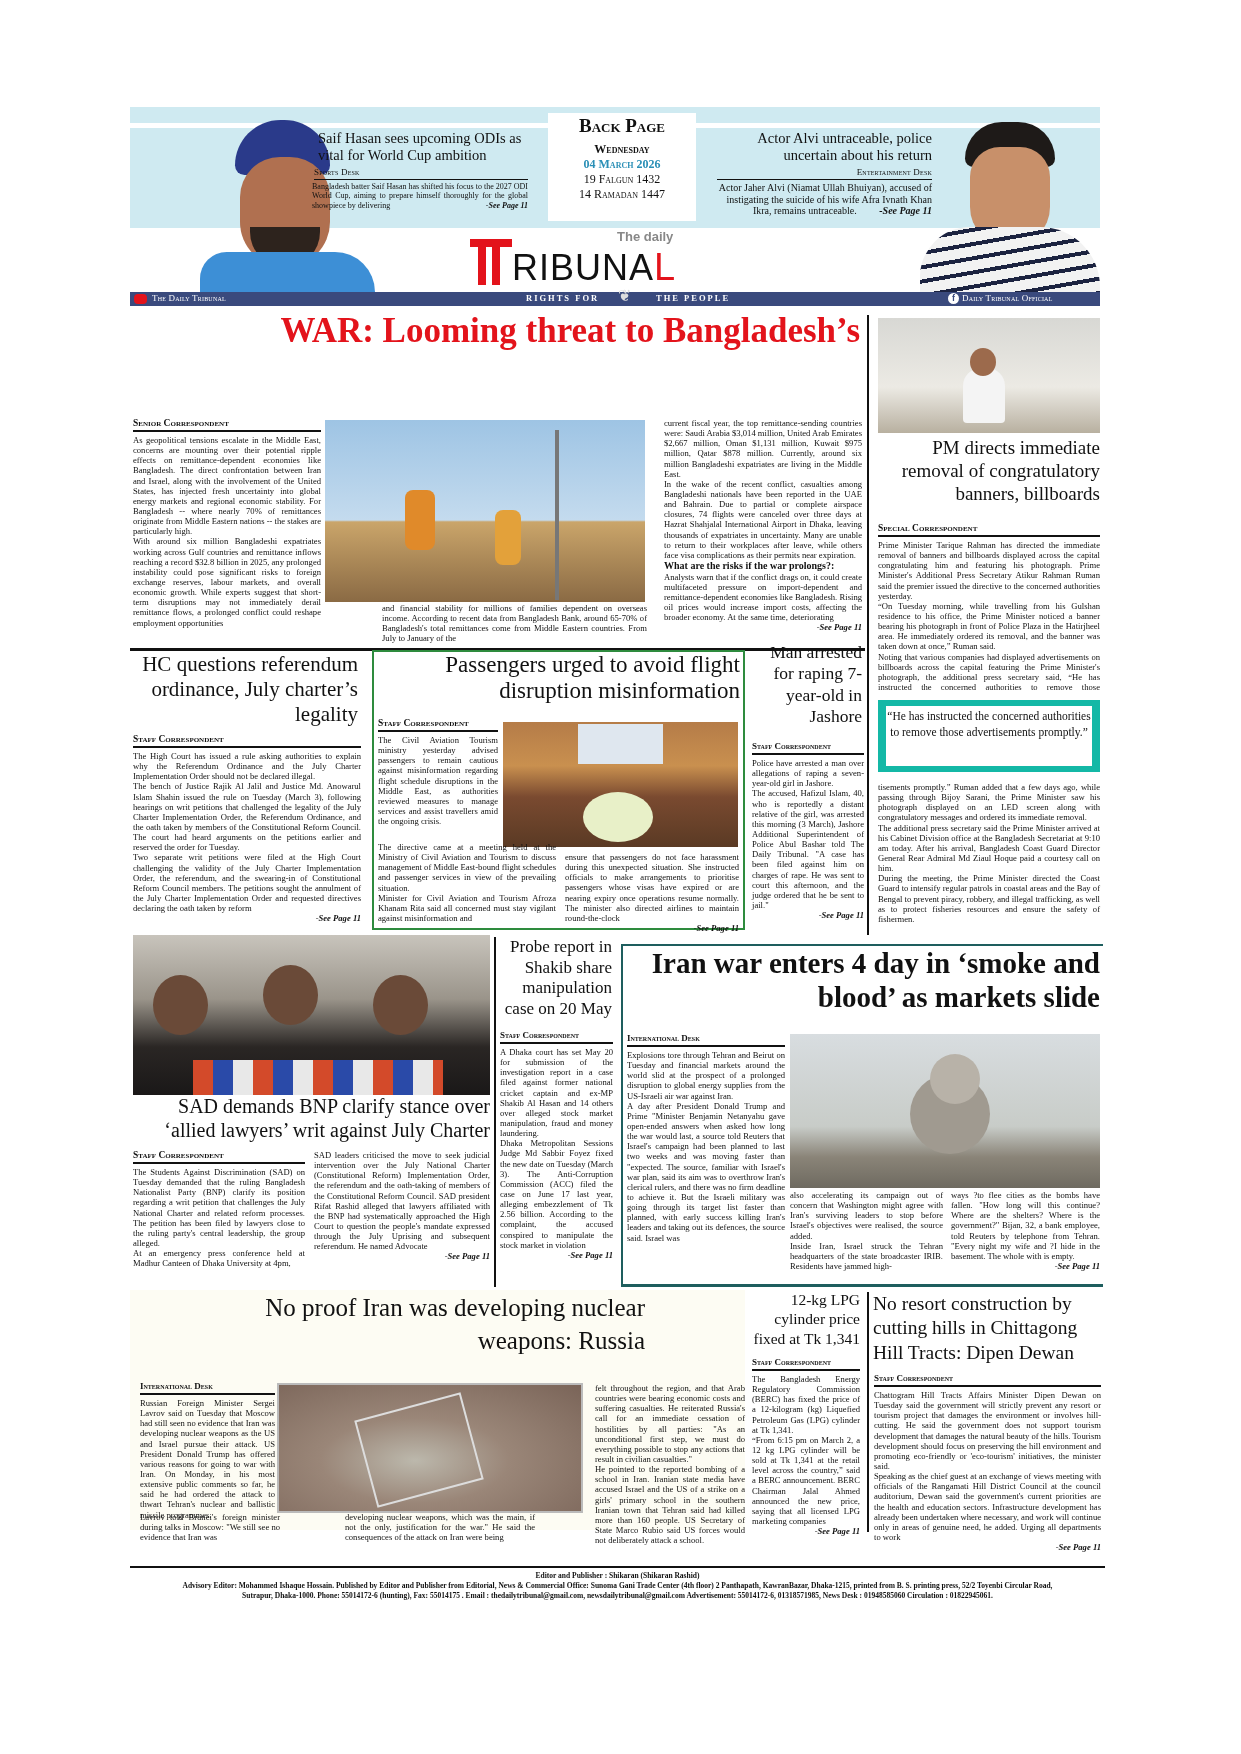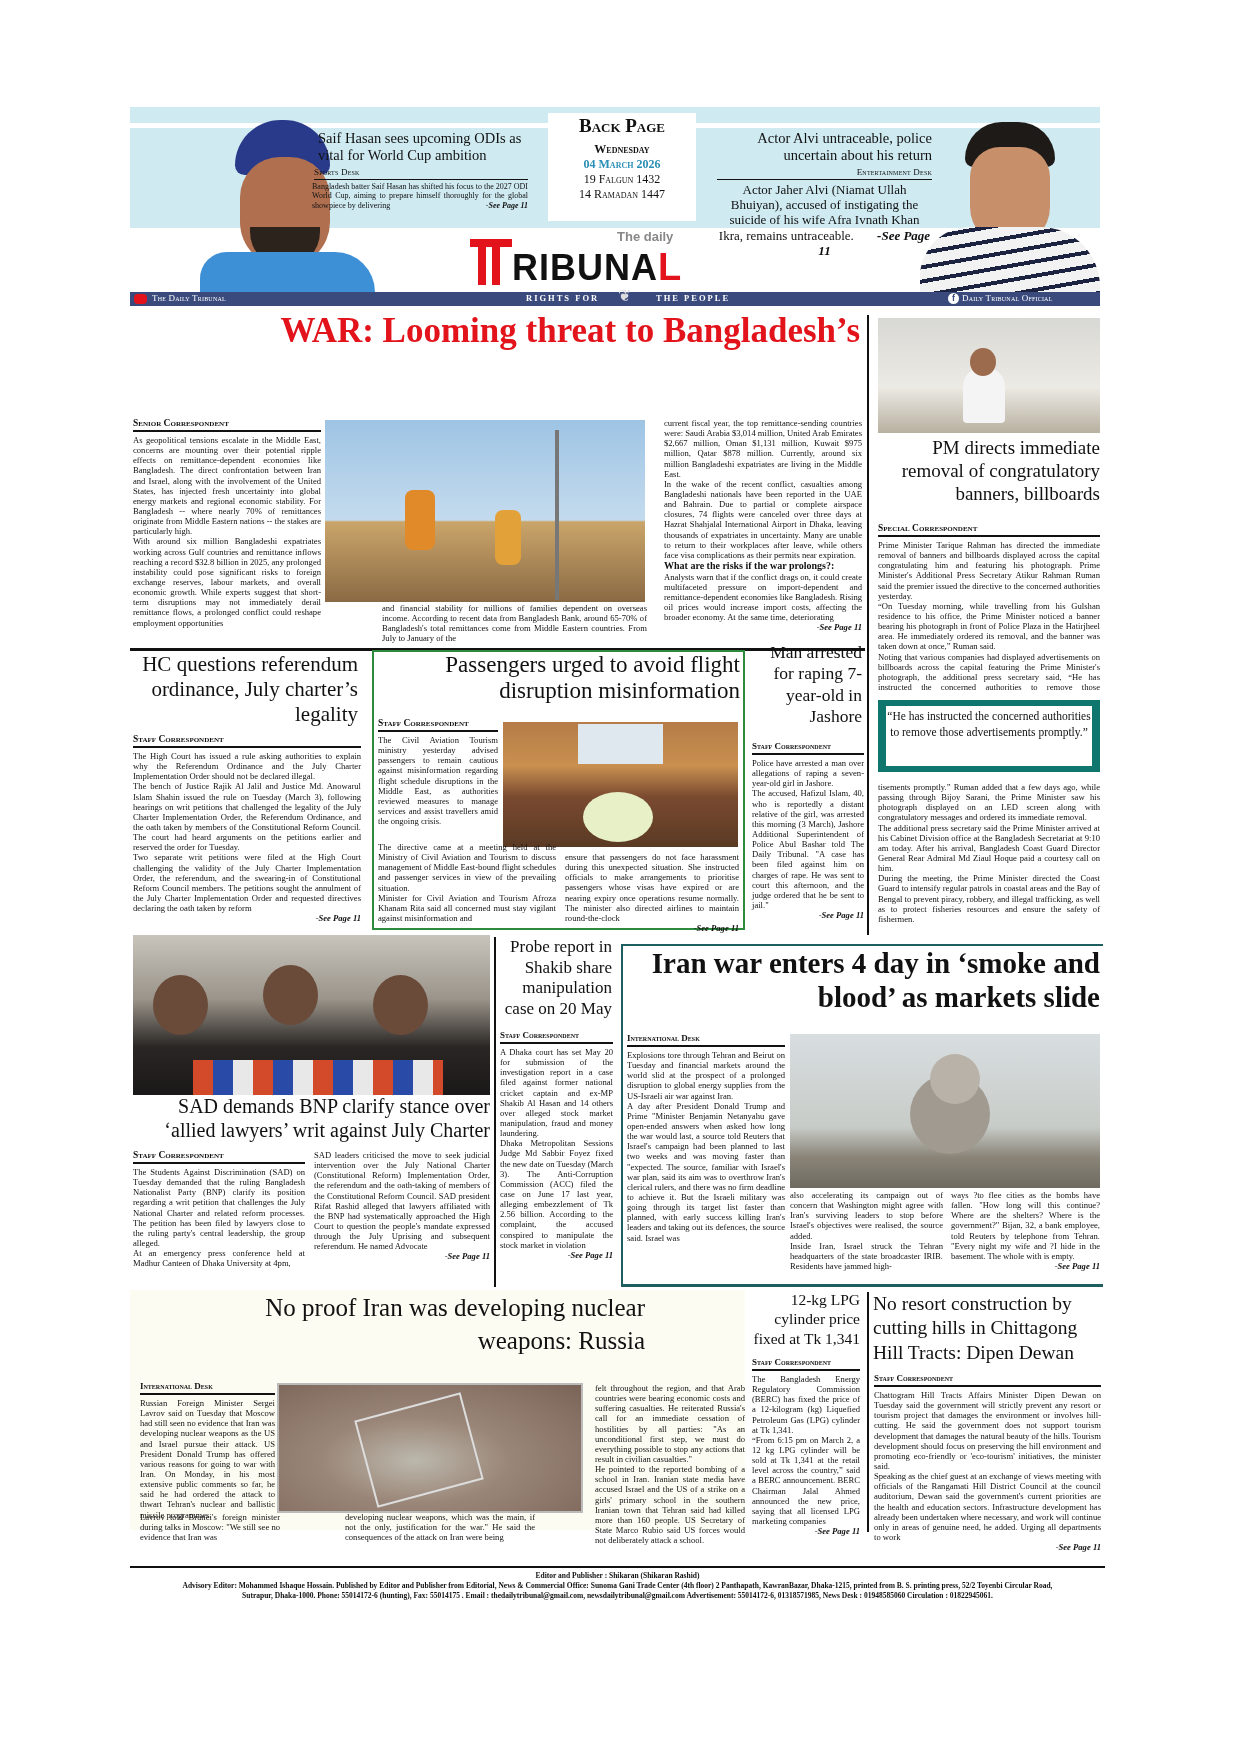--- a/index.html
+++ b/index.html
@@ -41,34 +41,34 @@
   <div style="font-variant:small-caps;font-weight:bold;font-size:19px;margin-top:2px">Back Page</div>
   <div style="font-variant:small-caps;font-weight:bold;font-size:12px;margin-top:5px">Wednesday</div>
   <div style="font-variant:small-caps;font-weight:bold;font-size:12px;color:#2a8fb6">04 March 2026</div>
   <div style="font-variant:small-caps;font-size:12px">19 Falgun 1432</div>
   <div style="font-variant:small-caps;font-size:12px">14 Ramadan 1447</div>
 </div>
 
 <div class="abs" style="left:717px;top:130px;width:215px;text-align:right">
   <div style="font-size:14.5px;line-height:1.2;padding-left:30px">Actor Alvi untraceable, police uncertain about his return</div>
   <div class="sc" style="font-size:9px;border-bottom:1.5px solid #111;padding-bottom:2px;margin:2px 0 2px">Entertainment Desk</div>
-  <div class="body" style="font-size:13px;text-align:center">
+  <div class="body" style="font-size:10px;text-align:right">
     <span>Actor Jaher Alvi (Niamat Ullah Bhuiyan), accused of instigating the suicide of his wife Afra Ivnath Khan Ikra, remains untraceable.</span>
     <span class="see" style="float:none;margin-left:20px">-See Page 11</span>
   </div>
 </div>
 
 <div class="photo" style="left:920px;top:112px;width:180px;height:180px;background:transparent">
   <div style="position:absolute;left:45px;top:10px;width:90px;height:45px;background:#1e1a18;border-radius:45px 45px 10px 10px"></div>
   <div style="position:absolute;left:50px;top:35px;width:80px;height:100px;background:#c8906a;border-radius:30px 30px 40px 40px"></div>
   <div style="position:absolute;left:0;top:115px;width:180px;height:65px;background:repeating-linear-gradient(170deg,#f2f2f2 0 10px,#1c2340 10px 14px);border-radius:50px 60px 0 0"></div>
 </div>
 
 <div class="abs" style="left:617px;top:229px;font-family:'Liberation Sans',sans-serif;font-weight:bold;font-size:13px;color:#888">The daily</div>
-<div class="abs" style="left:470px;top:239px;height:46px;display:flex;align-items:flex-end;font-family:'Liberation Sans',sans-serif;font-weight:700">
+<div class="abs" style="left:470px;top:239px;height:46px;display:flex;align-items:flex-end;font-family:'Liberation Sans',sans-serif;font-weight:400">
   <span style="display:inline-block;width:42px;height:46px;position:relative">
     <span style="position:absolute;left:0;top:0;width:42px;height:8px;background:#e3131b"></span>
     <span style="position:absolute;left:8px;top:0;width:8px;height:46px;background:#e3131b"></span>
     <span style="position:absolute;left:22px;top:0;width:8px;height:46px;background:#e3131b"></span>
   </span>
   <span style="font-size:36px;line-height:34px;letter-spacing:1px;color:#111">RIBUNA</span>
   <span style="font-size:38px;line-height:36px;color:#e3131b">L</span>
 </div>
 
 <div class="abs" style="left:130px;top:292px;width:970px;height:14px;background:#3a4a7d;color:#fff;font-size:9px">
@@ -114,21 +114,21 @@
 </div>
 <div class="abs hl" style="left:880px;top:437px;width:220px;font-size:19px">PM directs immediate removal of congratulatory banners, billboards</div>
 <div class="abs" style="left:878px;top:523px;width:222px">
   <div class="byline">Special Correspondent</div>
   <div class="body">
     <p>Prime Minister Tarique Rahman has directed the immediate removal of banners and billboards displayed across the capital congratulating him and featuring his photograph. Prime Minister's Additional Press Secretary Atikur Rahman Ruman said the premier issued the directive to the concerned authorities yesterday.</p>
     <p>“On Tuesday morning, while travelling from his Gulshan residence to his office, the Prime Minister noticed a banner bearing his photograph in front of Police Plaza in the Hatirjheel area. He immediately ordered its removal, and the banner was taken down at once,” Ruman said.</p>
     <p style="max-height:41px;overflow:hidden">Noting that various companies had displayed advertisements on billboards across the capital featuring the Prime Minister's photograph, the additional press secretary said, “He has instructed the concerned authorities to remove those advertisements promptly.” Ruman added that a few days ago, while passing through Bijoy Sarani, the Prime Minister saw his photograph displayed on an LED screen along with congratulatory messages and ordered its immediate removal.</p>
   </div>
 </div>
-<div class="abs" style="left:878px;top:700px;width:222px;height:72px;background:#0f766e;padding:6px 8px">
+<div class="abs" style="left:878px;top:700px;width:222px;height:72px;background:#14b8a6;padding:6px 8px">
   <div style="background:#fff;height:60px;text-align:center;font-size:11.5px;line-height:1.35;padding-top:3px">“He has instructed the concerned authorities to remove those advertisements promptly.”</div>
 </div>
 <div class="abs body" style="left:878px;top:782px;width:222px">
   <p>tisements promptly.” Ruman added that a few days ago, while passing through Bijoy Sarani, the Prime Minister saw his photograph displayed on an LED screen along with congratulatory messages and ordered its immediate removal.</p>
   <p>The additional press secretary said the Prime Minister arrived at his Cabinet Division office at the Bangladesh Secretariat at 9:10 am today. After his arrival, Bangladesh Coast Guard Director General Rear Admiral Md Ziaul Hoque paid a courtesy call on him.</p>
   <p>During the meeting, the Prime Minister directed the Coast Guard to intensify regular patrols in coastal areas and the Bay of Bengal to prevent piracy, robbery, and illegal trafficking, as well as to protect fisheries resources and ensure the safety of fishermen.</p>
 </div>
 
 <div class="hr" style="left:130px;top:648px;width:735px;height:3px"></div>
 

